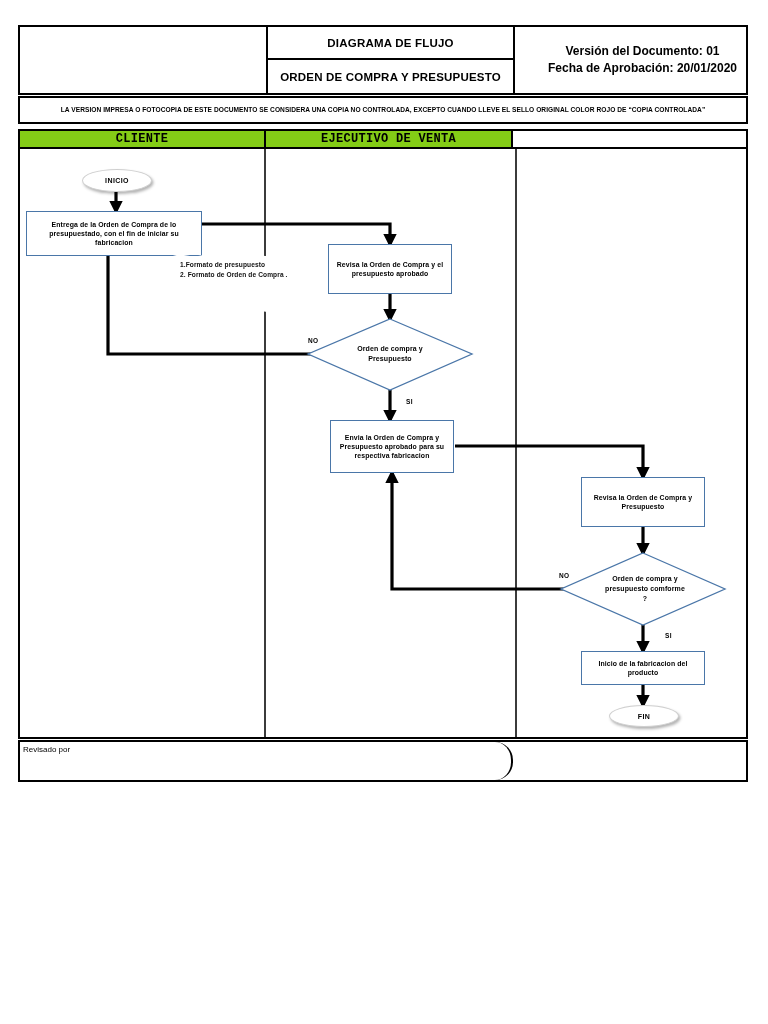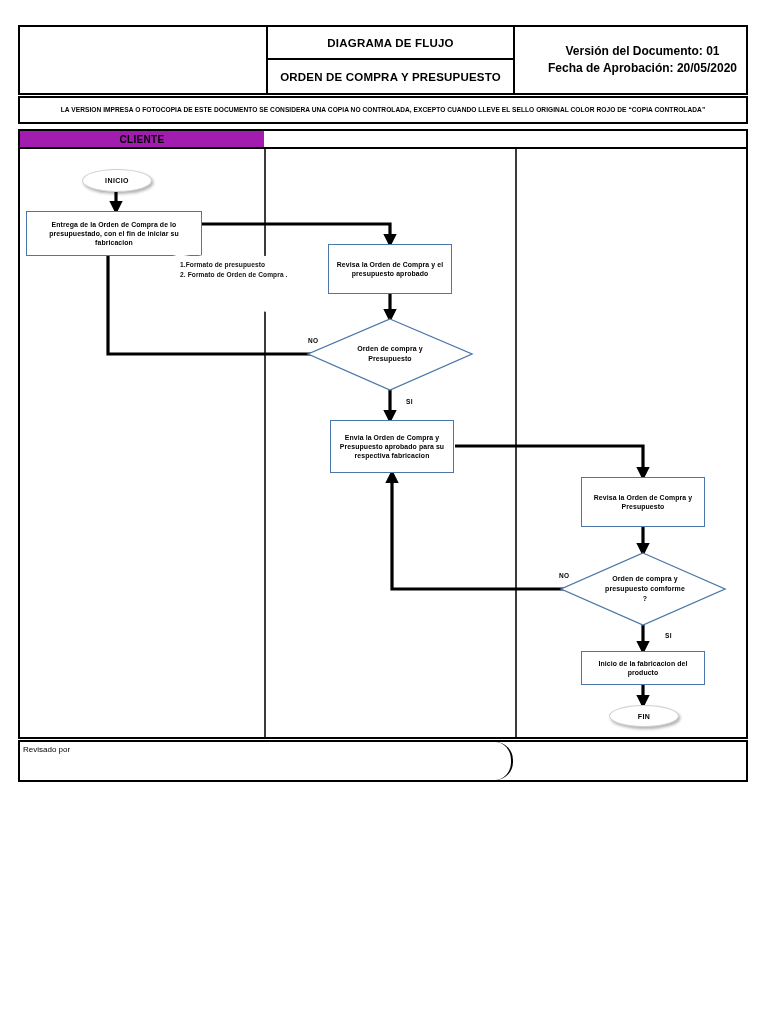--- a/index.html
+++ b/index.html
@@ -111,28 +111,29 @@
   .lane-head-row {
     position: absolute;
     left: 0; top: 0;
     width: 100%;
     height: 18px;
     display: flex;
     border-bottom: 2px solid #000;
     box-sizing: border-box;
   }
   .lane-head {
-    background: #a21caf;
-    display: flex;
-    align-items: center;
-    justify-content: center;
-    font-size: 10px;
+    background: #84cc16;
+    display: flex;
+    align-items: center;
+    justify-content: center;
+    font-size: 12px;
     font-weight: bold;
     letter-spacing: .3px;
     box-sizing: border-box;
+    font-family: Liberation Mono, monospace;
   }
   .lane-head.c1 { width: 244px; }
   .lane-head.c2 { width: 249px; border-left: 2px solid #000; border-right: 2px solid #000; }
   .lane-head.c3 { flex: 1; }
 
   .lane-body { position: absolute; left: 0; top: 18px; right: 0; bottom: 0; }
   .lane-div {
     position: absolute;
     top: 0; bottom: 0;
     width: 2px;
@@ -241,30 +242,31 @@
 <div id="doc">
 
   <div class="hdr-table">
     <div class="hdr-logo-cell"></div>
     <div class="hdr-mid-cell">
       <div class="hdr-mid-top">DIAGRAMA DE FLUJO</div>
       <div class="hdr-mid-bot">ORDEN DE COMPRA Y PRESUPUESTO</div>
     </div>
     <div class="hdr-right-cell">
       <div>Versión del Documento: 01</div>
-      <div>Fecha de Aprobación: 20/05/2020</div>
+      <div>Fecha de Aprobación: 20/01/2020</div>
     </div>
   </div>
 
   <div class="disclaimer">LA VERSION IMPRESA O FOTOCOPIA DE ESTE DOCUMENTO SE CONSIDERA UNA COPIA NO CONTROLADA, EXCEPTO CUANDO LLEVE EL SELLO ORIGINAL COLOR ROJO DE “COPIA CONTROLADA”</div>
 
   <div class="lanes">
 
     <div class="lane-head-row">
       <div class="lane-head c1">CLIENTE</div>
+      <div class="lane-head c2">EJECUTIVO DE VENTA</div>
     </div>
 
     <div class="lane-body">
       <div class="lane-div d1"></div>
       <div class="lane-div d2"></div>
 
       <div id="flow">
 
         <svg width="726" height="588">
           <defs>

